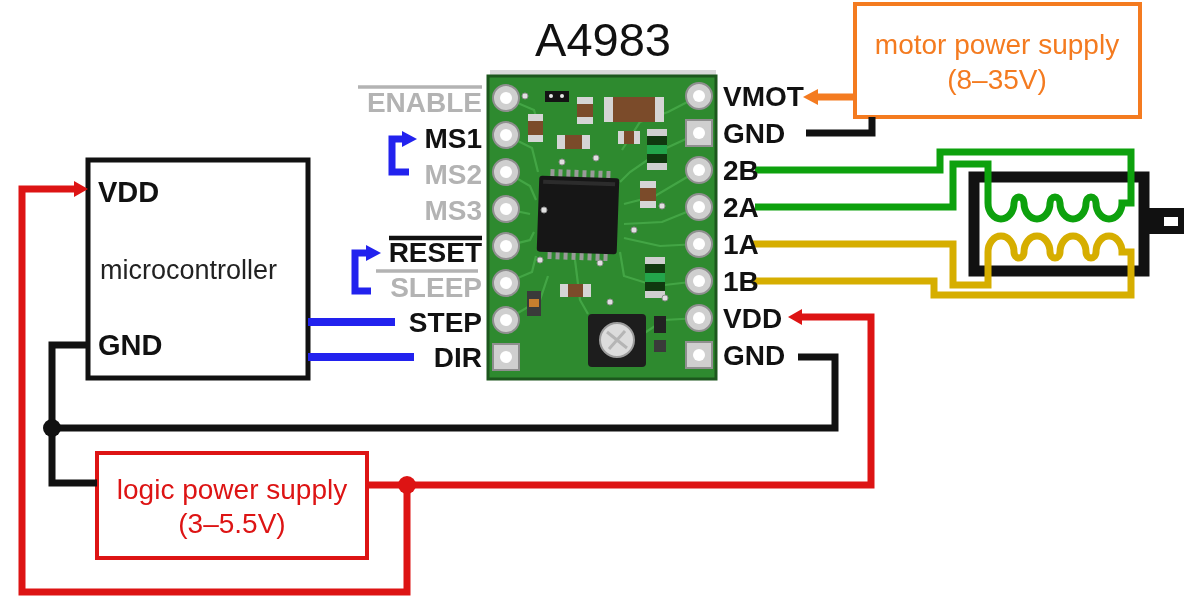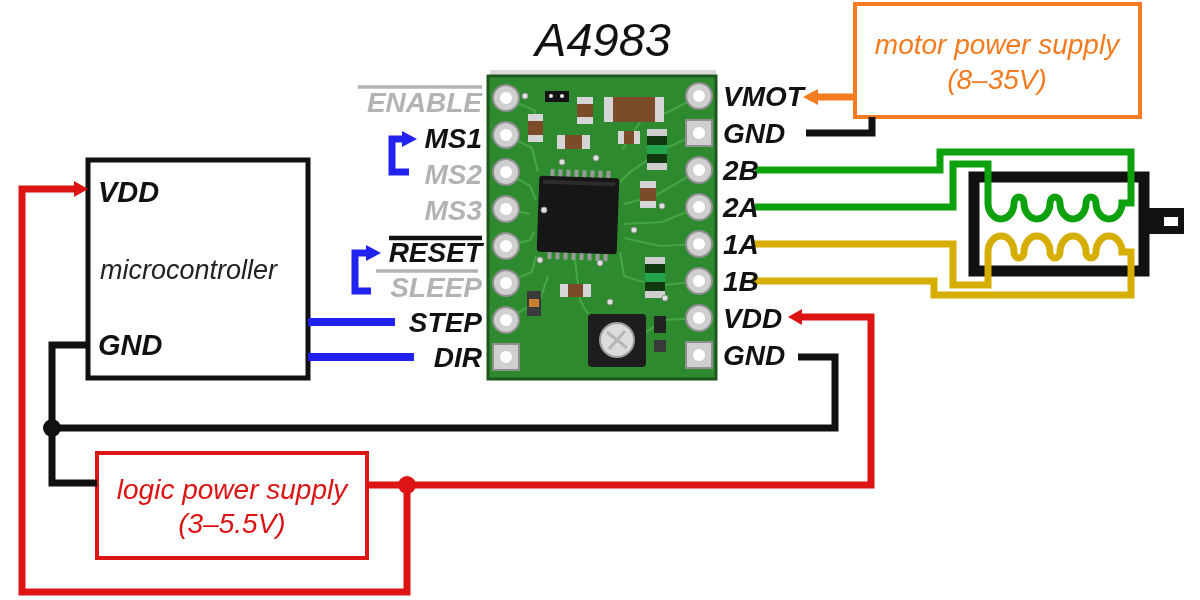--- a/index.html
+++ b/index.html
@@ -1,16 +1,16 @@
 <!DOCTYPE html>
 <html><head>
 <meta charset="utf-8">
 <style>
   html,body{margin:0;padding:0;background:#ffffff;}
-  .stage{position:relative;width:1200px;height:600px;background:#fff;overflow:hidden;font-style:italic;}
+  .stage{position:relative;width:1200px;height:600px;background:#fff;overflow:hidden;}
   svg{display:block;}
   text{font-family:"Liberation Sans",sans-serif;}
   .title{font-size:47px;font-weight:400;fill:#111;text-anchor:middle;dominant-baseline:central;}
   .pin{font-size:28px;font-weight:700;fill:#111;dominant-baseline:central;}
   .pin.gray{fill:#b3b3b3;}
   .pin.left{text-anchor:end;}
   .pin.right{text-anchor:start;}
   .boxtxt{font-size:28px;font-weight:400;text-anchor:middle;dominant-baseline:central;}
   .mcupin{font-size:29px;font-weight:700;fill:#111;dominant-baseline:central;}
   .mculabel{font-size:27px;font-weight:400;fill:#222;dominant-baseline:central;}

